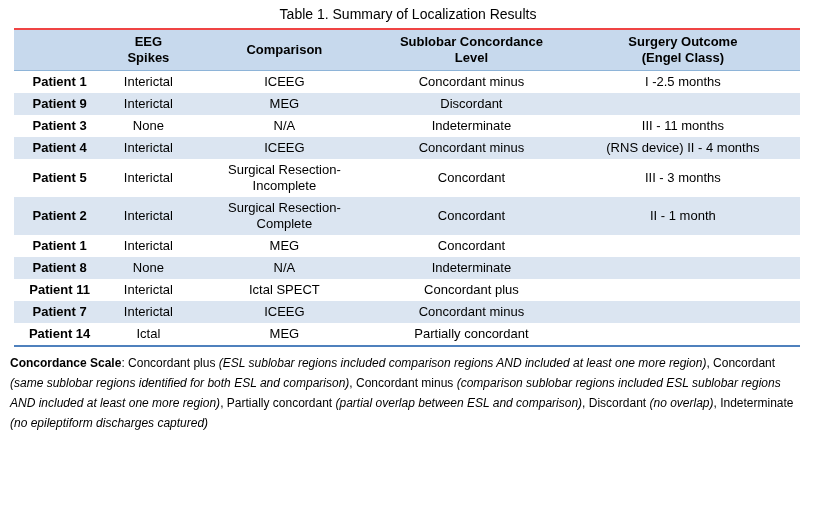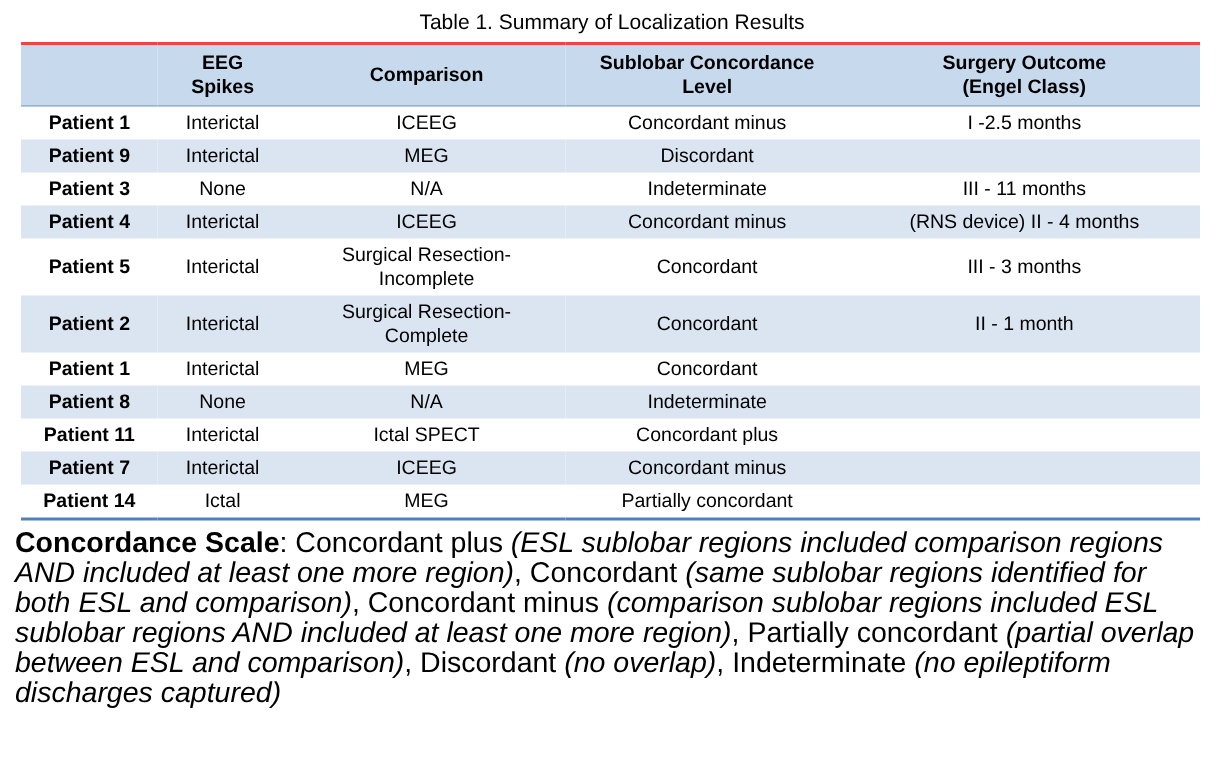--- a/index.html
+++ b/index.html
@@ -41,21 +41,21 @@
   table.results td.col-patient{
     font-weight:bold;
   }
   .col-w-patient{width:11.6%;}
   .col-w-eeg{width:11.0%;}
   .col-w-comparison{width:23.6%;}
   .col-w-sublobar{width:24.0%;}
   .col-w-outcome{width:29.8%;}
   .footnote{
     margin:6px 10px 0 10px;
-    font-size:19px;
+    font-size:12px;
     line-height:20px;
     text-align:left;
   }
   .footnote .seg-bold{font-weight:bold;}
   .footnote .seg-italic{font-style:italic;}
   .footnote .seg-normal{font-style:normal;font-weight:normal;}
 </style>
 </head>
 <body>
 

